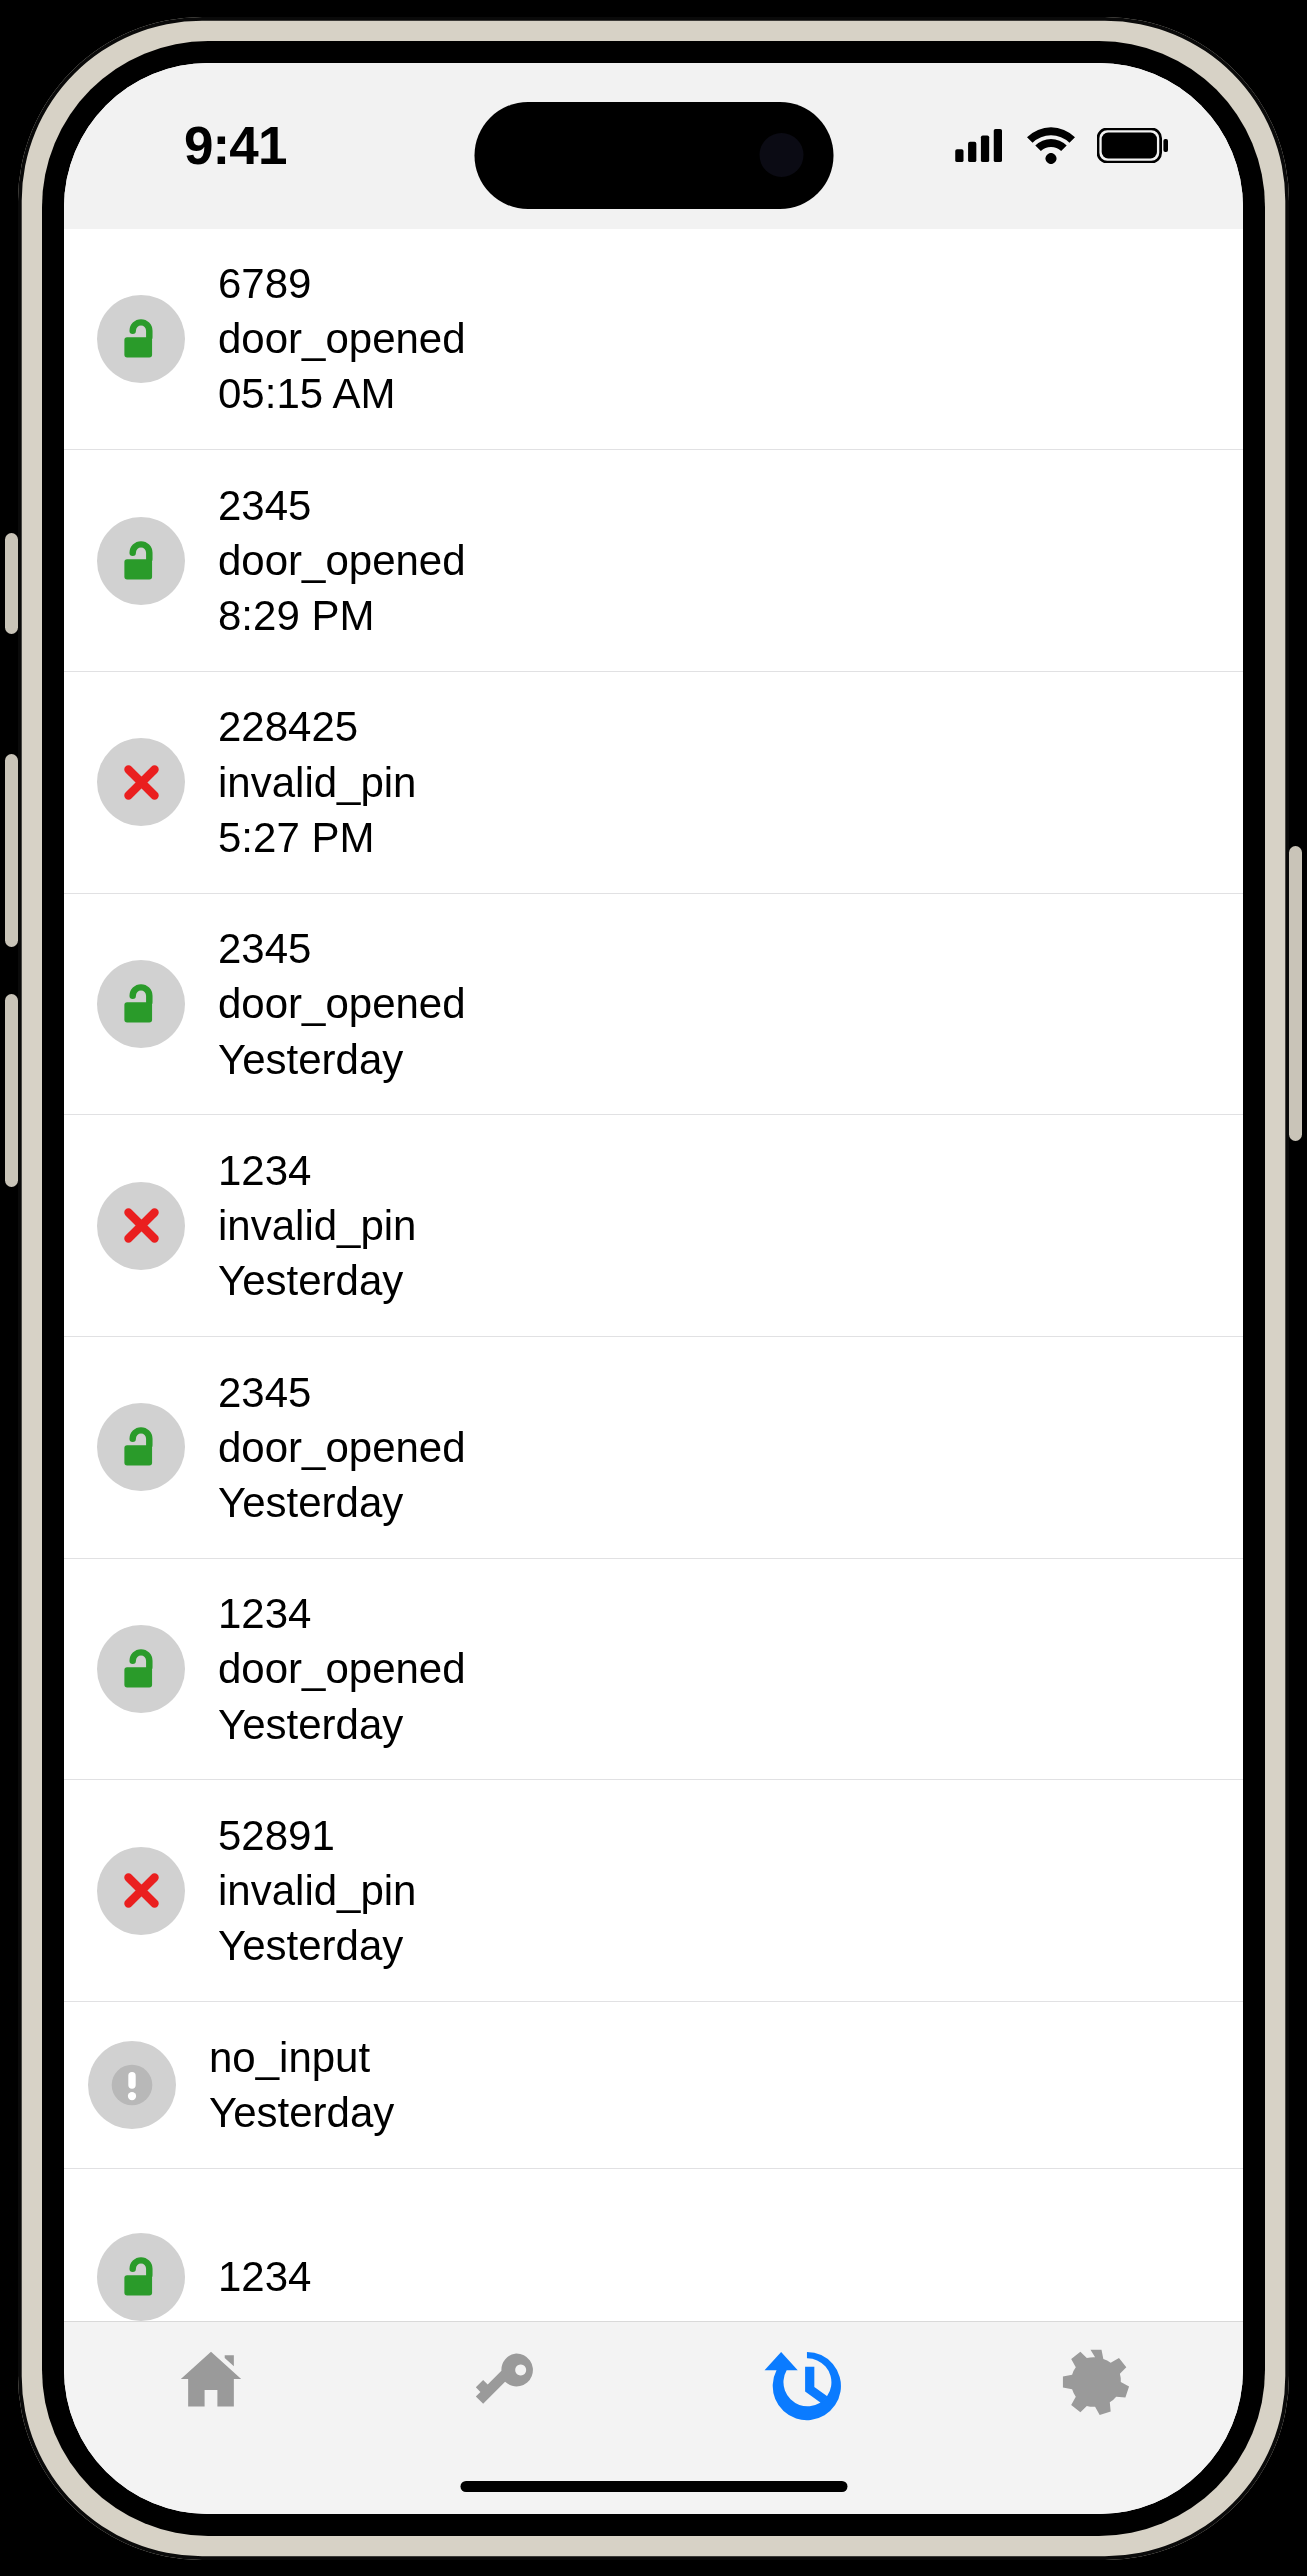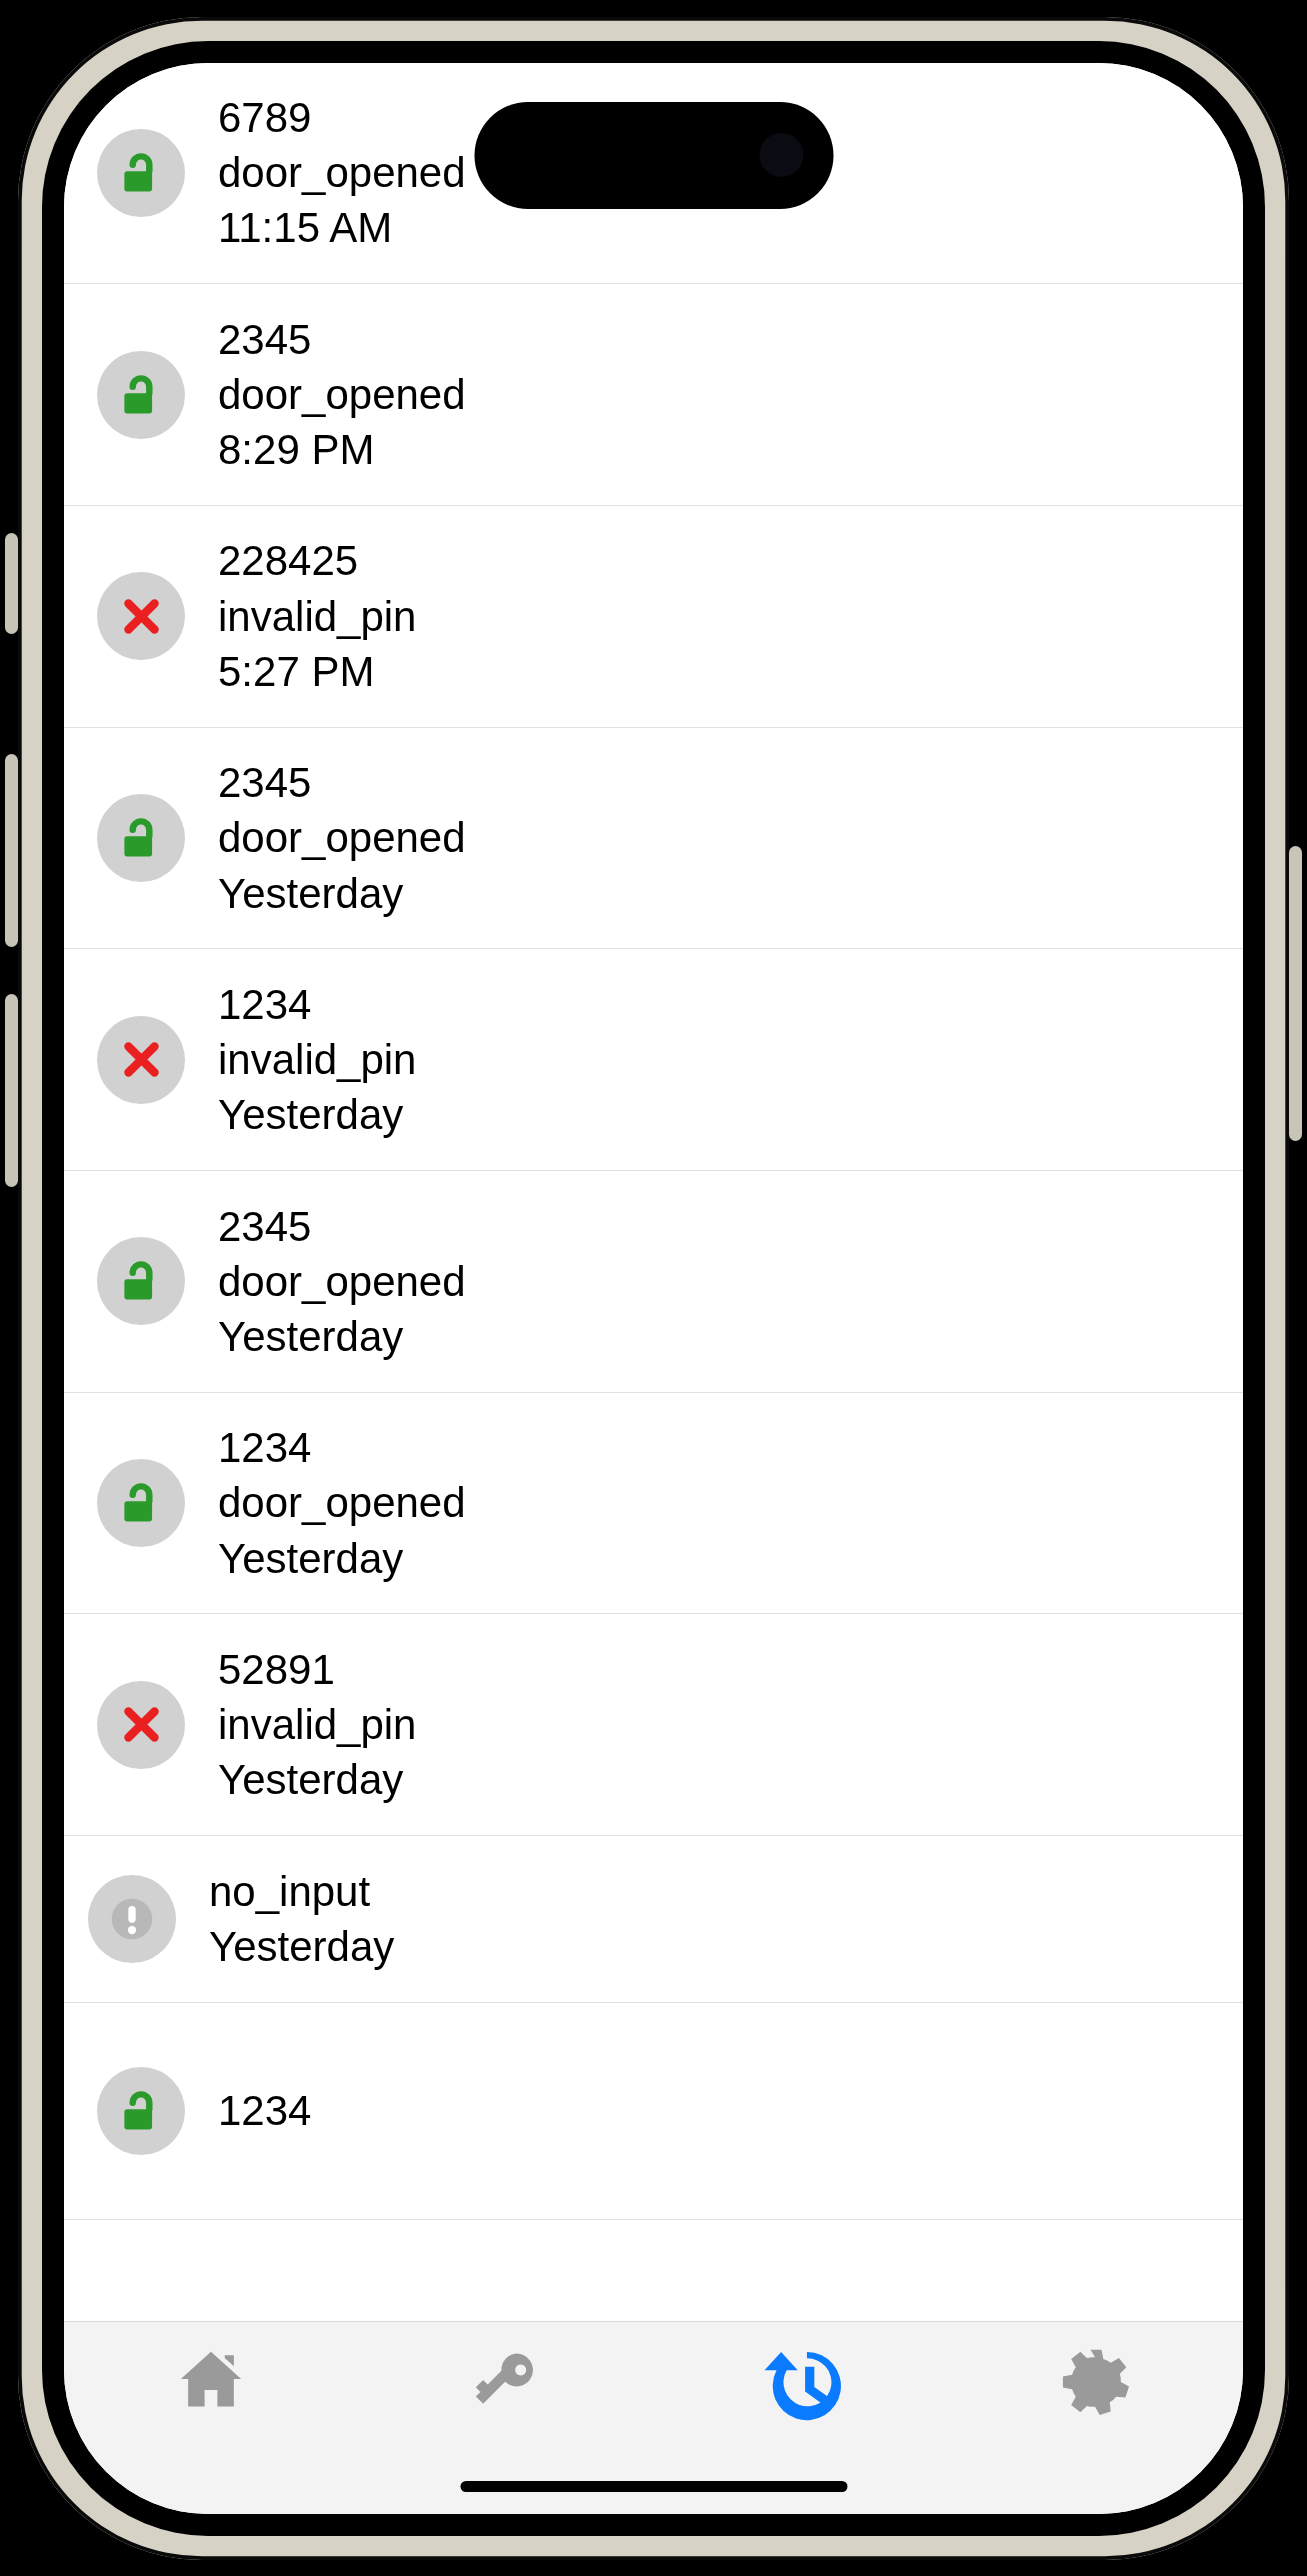--- a/index.html
+++ b/index.html
@@ -119,33 +119,54 @@
 <div class="phone">
   <div class="btn-silence"></div>
   <div class="btn-vol1"></div>
   <div class="btn-vol2"></div>
   <div class="btn-power"></div>
 
   <div class="bezel">
     <div class="screen">
       <div class="island"></div>
 
+      <div class="statusbar">
+        <div class="time">9:41</div>
+        <div class="sb-right">
+          <svg width="50" height="33" viewBox="0 0 54 36">
+            <rect x="0" y="22" width="9" height="14" rx="2" fill="#000"></rect>
+            <rect x="14" y="14" width="9" height="22" rx="2" fill="#000"></rect>
+            <rect x="28" y="7" width="9" height="29" rx="2" fill="#000"></rect>
+            <rect x="42" y="0" width="9" height="36" rx="2" fill="#000"></rect>
+          </svg>
+          <svg width="48" height="37" viewBox="0 0 52 40">
+            <path d="M26 40 c-3 0 -6 -3 -6 -6 s3 -6 6 -6 s6 3 6 6 s-3 6 -6 6z" fill="#000"></path>
+            <path d="M9 20 a24 24 0 0 1 34 0 l-6 6 a16 16 0 0 0 -22 0 z" fill="#000"></path>
+            <path d="M0 11 a37 37 0 0 1 52 0 l-6 6 a29 29 0 0 0 -40 0 z" fill="#000"></path>
+          </svg>
+          <svg width="72" height="35" viewBox="0 0 78 38">
+            <rect x="1" y="1" width="68" height="36" rx="10" fill="none" stroke="#000" stroke-width="3"></rect>
+            <rect x="5" y="5" width="60" height="28" rx="7" fill="#000"></rect>
+            <rect x="72" y="12" width="5" height="14" rx="2" fill="#000"></rect>
+          </svg>
+        </div>
+      </div>
 
       <div class="list" id="event-list">
           <div class="row">
             <div class="icon-circle">
               <svg width="48" height="48" viewBox="0 0 52 52">
                 <path fill="none" stroke="#2a9b2a" stroke-width="7" stroke-linecap="round" d="M35 24 v-7 a9 9 0 0 0 -18 0"></path>
                 <rect x="8" y="24" width="30" height="22" rx="3" fill="#2a9b2a"></rect>
               </svg>
             </div>
             <div class="row-text">
               <span>6789</span>
               <span>door_opened</span>
-              <span>11:15 AM</span>
+              <span>05:15 AM</span>
             </div>
           </div>
           <div class="row">
             <div class="icon-circle">
               <svg width="48" height="48" viewBox="0 0 52 52">
                 <path fill="none" stroke="#2a9b2a" stroke-width="7" stroke-linecap="round" d="M35 24 v-7 a9 9 0 0 0 -18 0"></path>
                 <rect x="8" y="24" width="30" height="22" rx="3" fill="#2a9b2a"></rect>
               </svg>
             </div>
             <div class="row-text">

